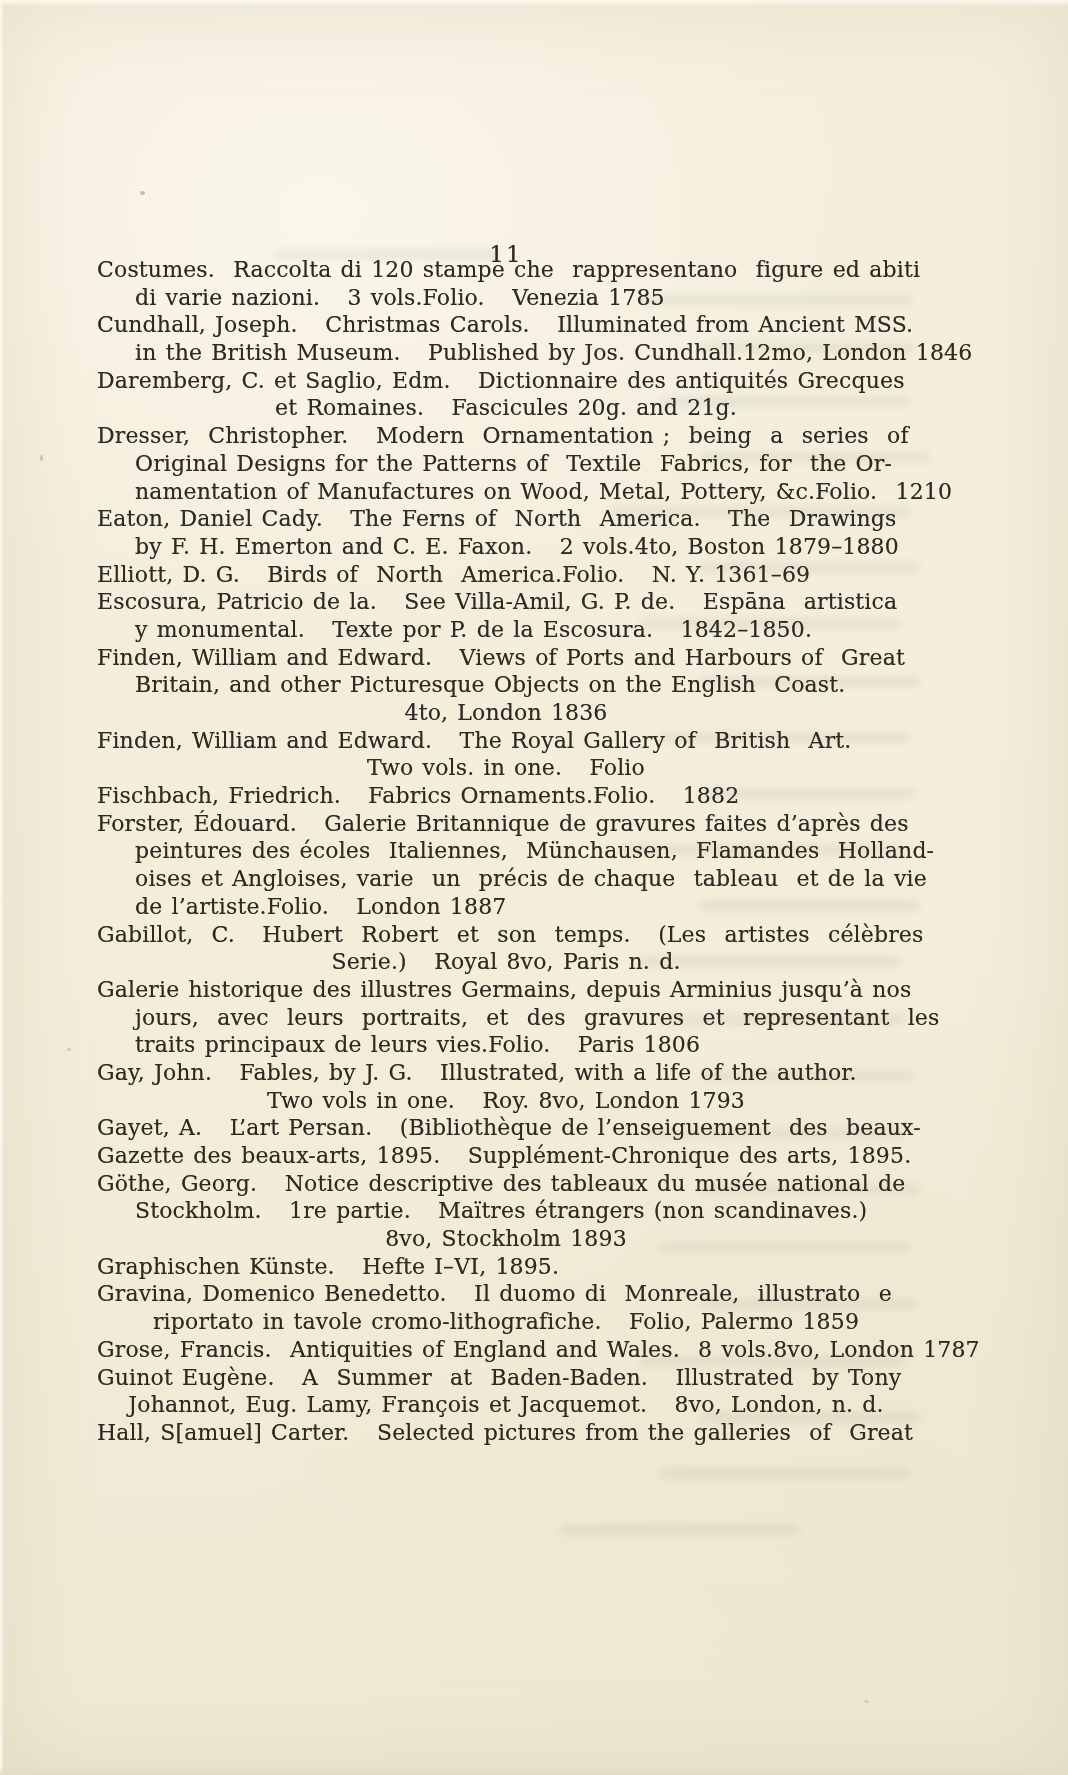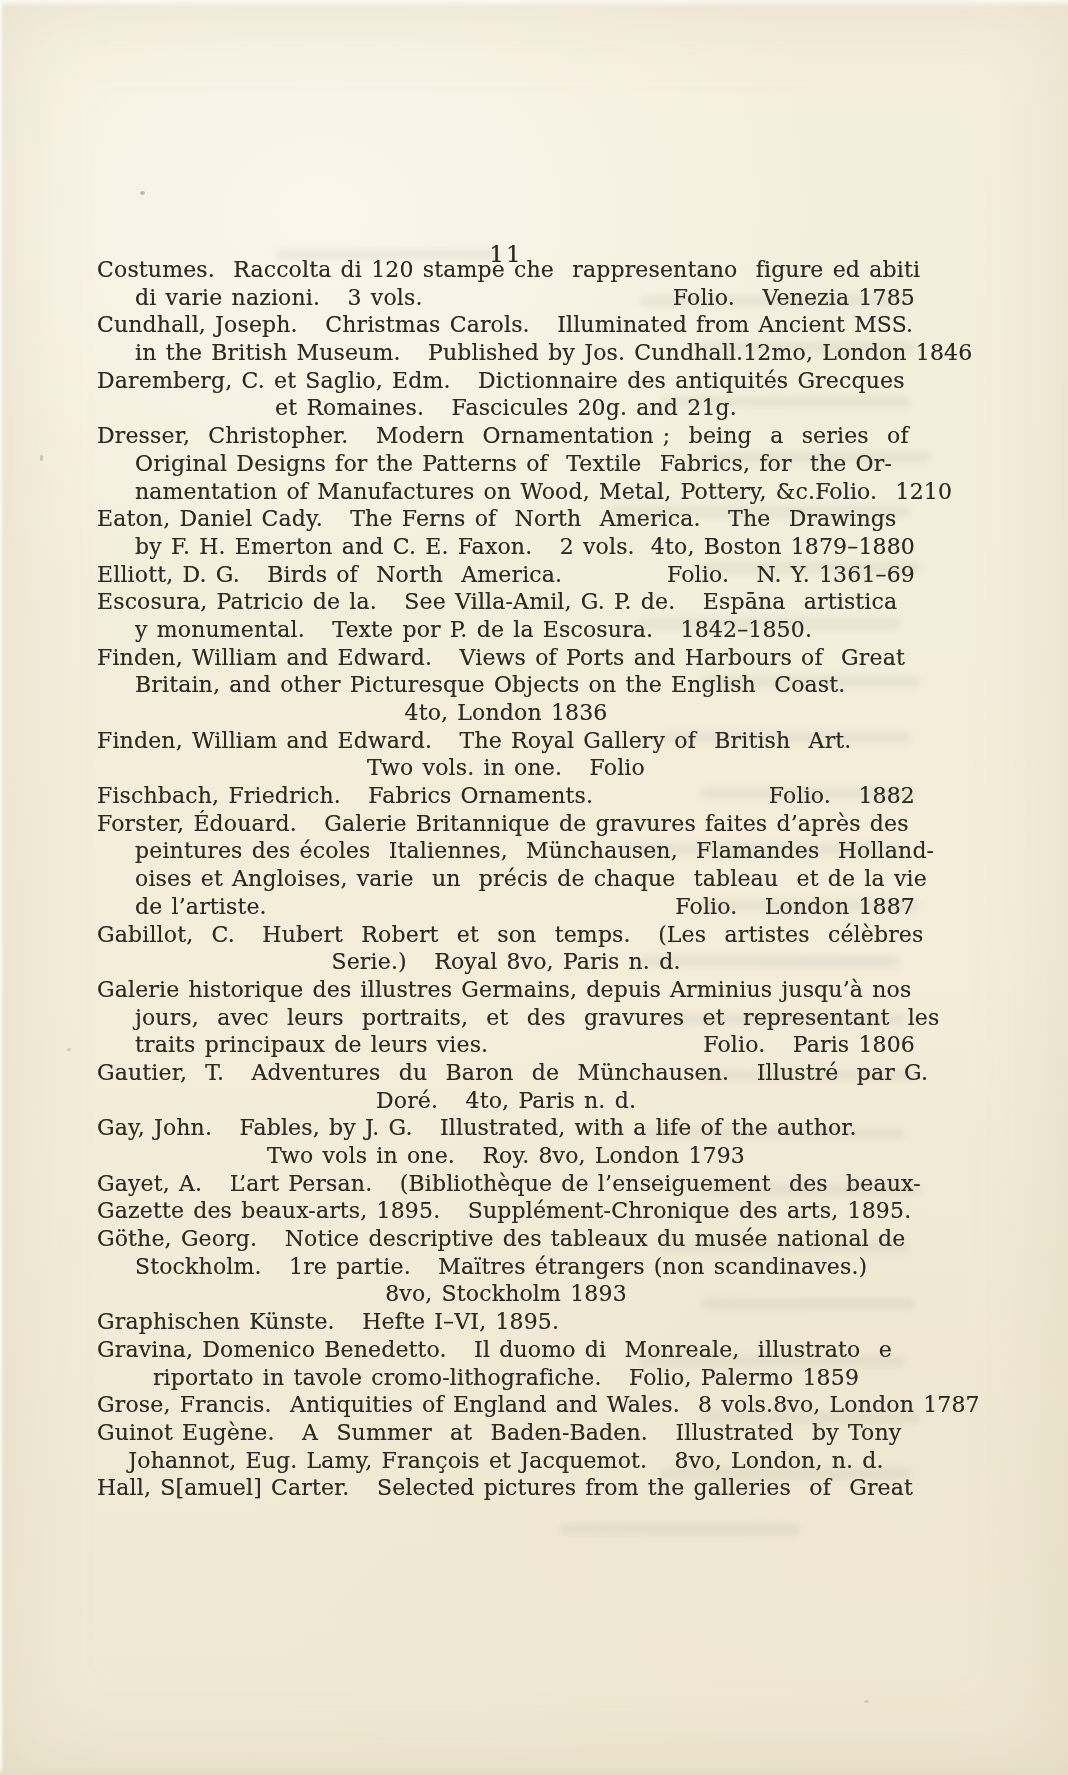--- a/index.html
+++ b/index.html
@@ -30,21 +30,21 @@
     text-shadow:0 0 0.5px rgba(43,38,32,0.55);
     margin-top:41px;
   }
   .entries{
     position:absolute;left:97px;top:256px;width:818px;
     font-size:22px;color:#2e2922;
     text-shadow:0 0 0.5px rgba(46,41,34,0.5);
     word-spacing:2px;letter-spacing:0.15px;
   }
   .line{height:27.7px;line-height:27.7px;display:flex;justify-content:flex-start;}
-  .line.split{justify-content:space-between;}
+  .line.split{}
   .line.right{justify-content:center;}
   .line.ind{padding-left:38px;}
   .line span{white-space:pre;}
 </style>
 </head>
 <body>
 
 <div class="paper">
   <div class="edge-top"></div>
   <div class="edge-left"></div>
@@ -196,28 +196,20 @@
         <div class="line left ind">
           <span>jours,  avec  leurs  portraits,  et  des  gravures  et  representant  les</span>
         </div>
         <div class="line split ind">
           <span>traits principaux de leurs vies.</span>
           <span>Folio.   Paris 1806</span>
         </div>
       </div>
       <div>
         <div class="line left">
-          <span>Gautier,  T.   Adventures  du  Baron  de  Münchausen.   Illustré  par G.</span>
-        </div>
-        <div class="line right">
-          <span>Doré.   4to, Paris n. d.</span>
-        </div>
-      </div>
-      <div>
-        <div class="line left">
           <span>Gay, John.   Fables, by J. G.   Illustrated, with a life of the author.</span>
         </div>
         <div class="line right">
           <span>Two vols in one.   Roy. 8vo, London 1793</span>
         </div>
       </div>
       <div>
         <div class="line left">
           <span>Gayet, A.   L’art Persan.   (Bibliothèque de l’enseiguement  des  beaux-</span>
         </div>

